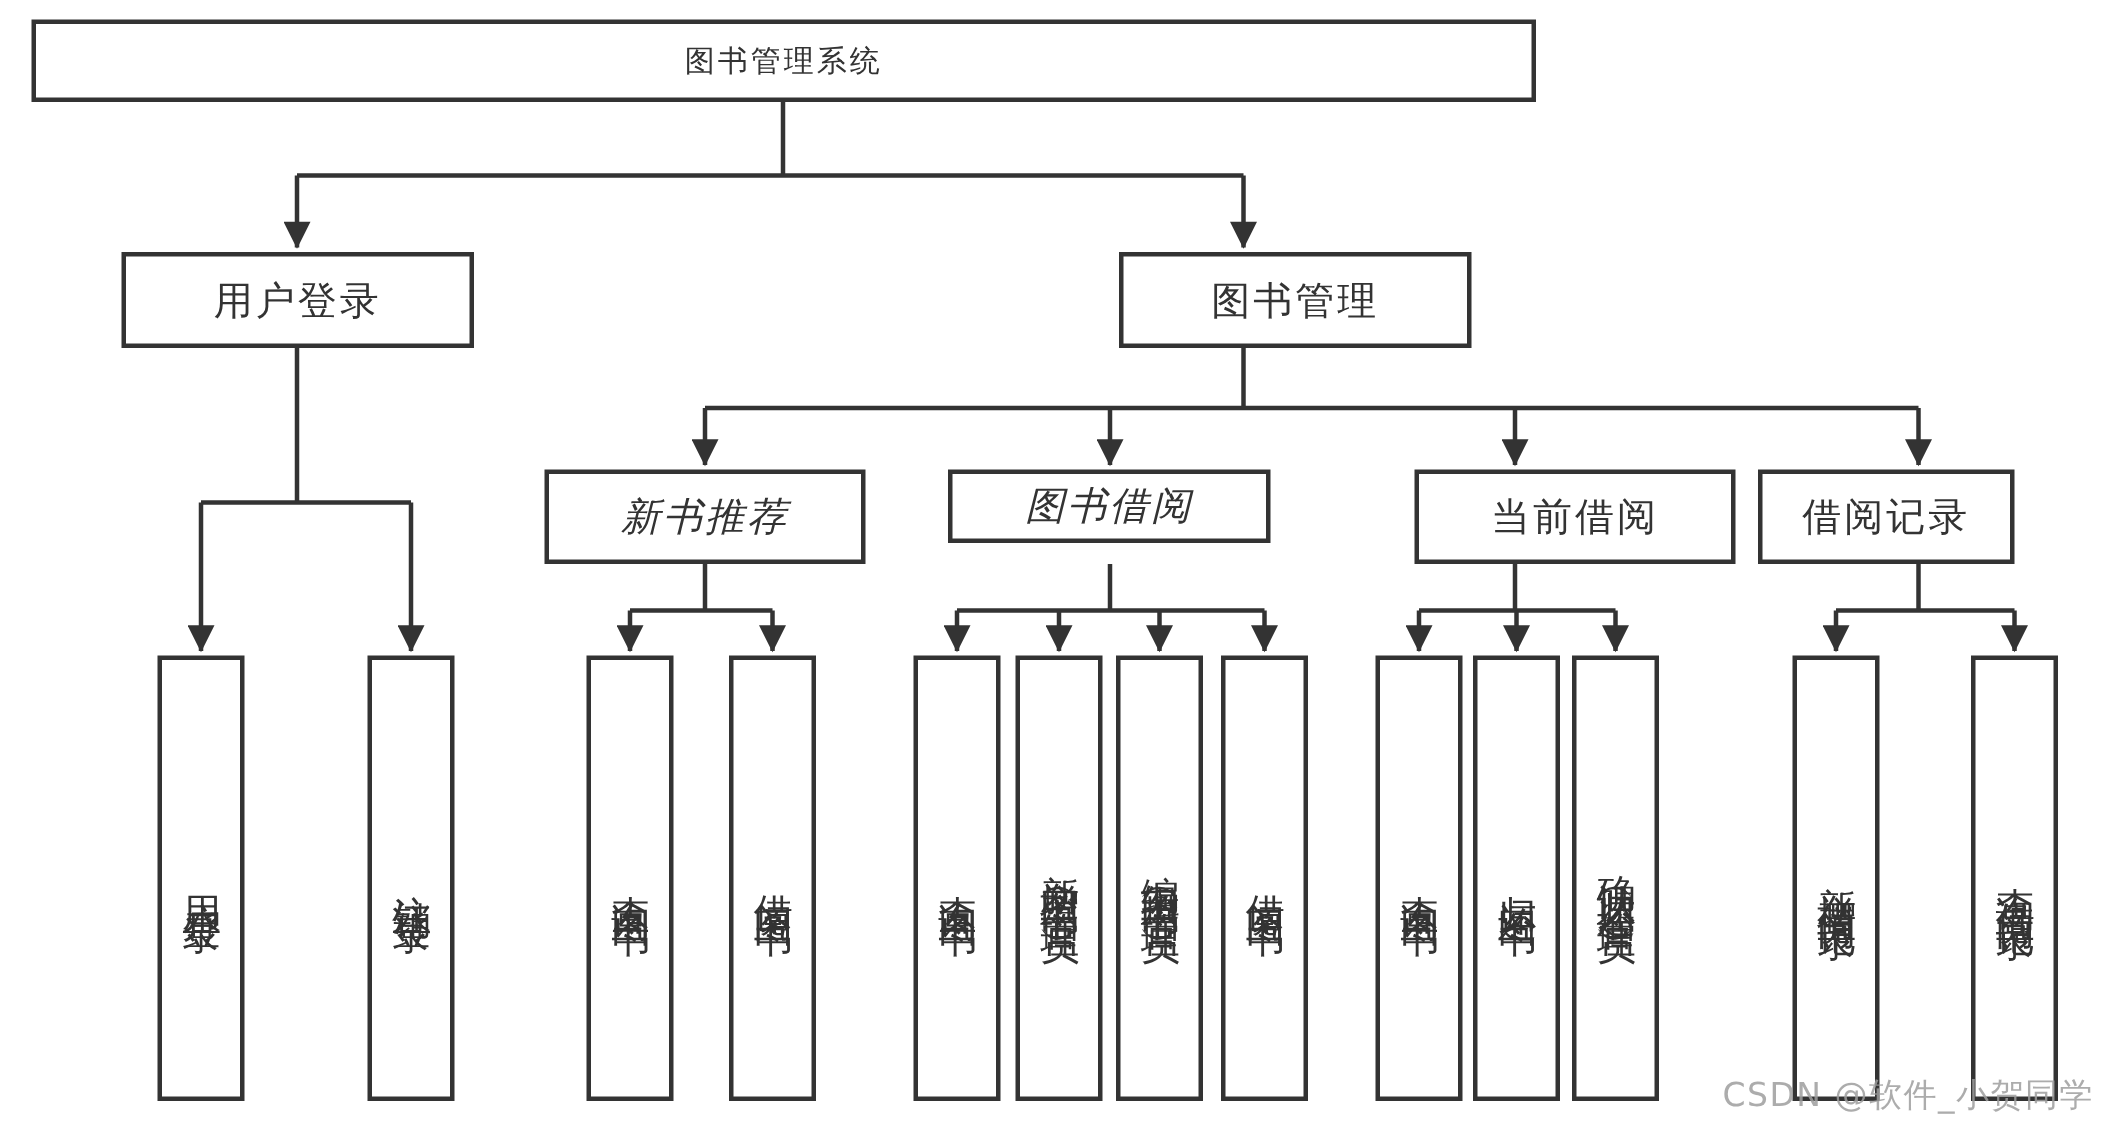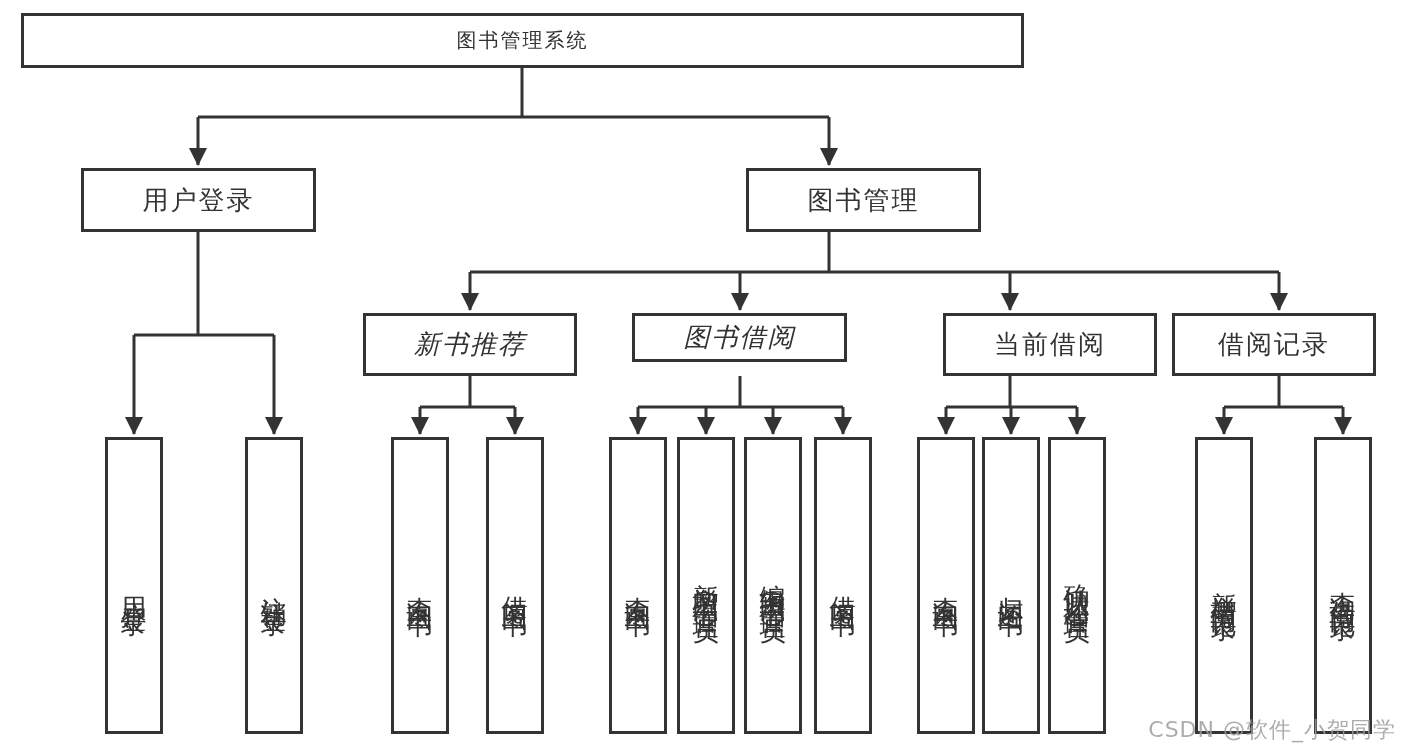--- a/index.html
+++ b/index.html
@@ -123,21 +123,21 @@
   </svg>
 
   <div class="hbox root" style="left:21px; top:13px; width:1003px; height:55px;">图书管理系统</div>
 
   <div class="hbox lvl2" style="left:81px; top:168px; width:235px; height:64px;">用户登录</div>
   <div class="hbox lvl2" style="left:746px; top:168px; width:235px; height:64px;">图书管理</div>
 
   <div class="hbox lvl3" style="left:363px; top:313px; width:214px; height:63px;font-style:italic;">新书推荐</div>
   <div class="hbox lvl3" style="left:632px; top:313px; width:215px; height:49px;font-style:italic;">图书借阅</div>
   <div class="hbox lvl3" style="left:903px; top:313px; width:214px; height:63px;margin-left:40px;">当前借阅</div>
-  <div class="hbox lvl3" style="left:1172px; top:313px; width:204px; height:63px;">借阅记录</div>
+  <div class="hbox lvl3" style="left:1172px; top:313px; width:171px; height:63px;">借阅记录</div>
 
   <div class="leaf" style="left:105px;">
     <span>用户登录</span>
   </div>
   <div class="leaf" style="left:245px;">
     <span>注销登录</span>
   </div>
 
   <div class="leaf" style="left:391px;">
     <span>查询图书</span>

